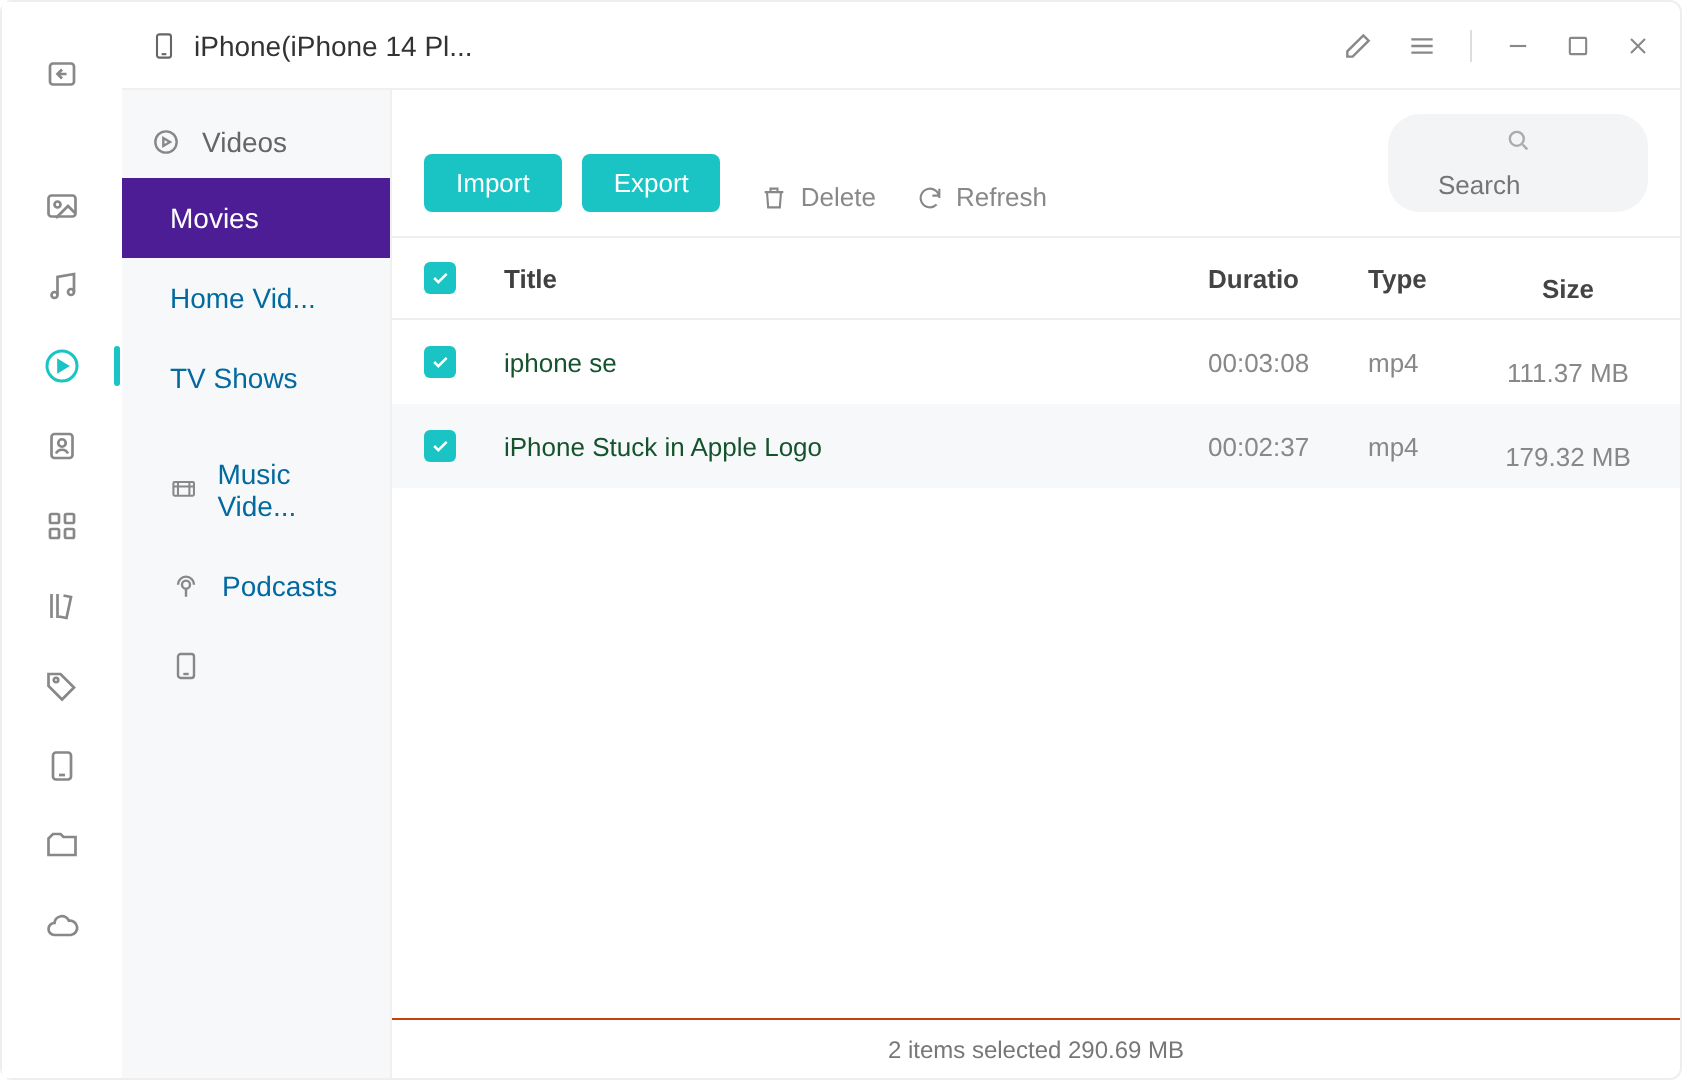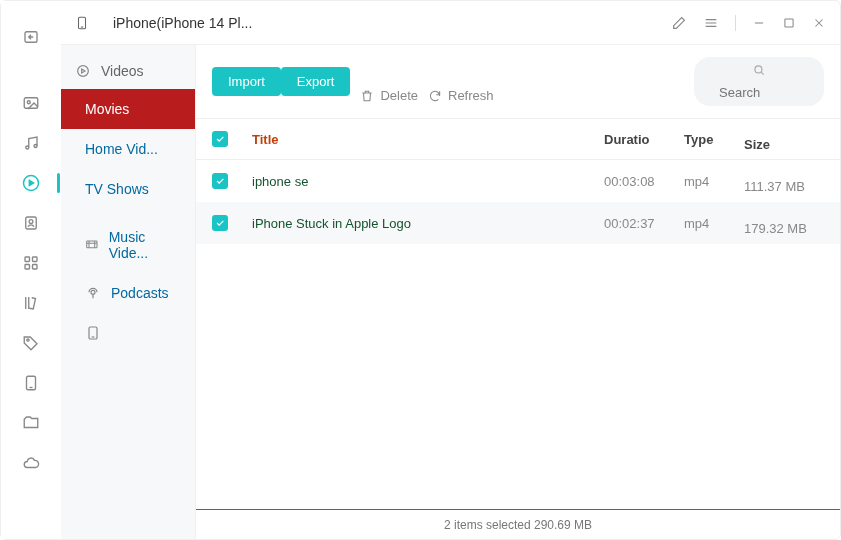--- a/index.html
+++ b/index.html
@@ -5,48 +5,48 @@
 * { box-sizing: border-box; margin: 0; padding: 0; }
 body { font-family: -apple-system, BlinkMacSystemFont, "Segoe UI", Arial, sans-serif; font-size: 13px; color: #333; background: #fff; width: 841px; height: 540px; overflow: hidden; }
 .app { display: flex; height: 100%; border: 1px solid #eee; border-radius: 6px; }
 .rail { width: 60px; background: #fff; display: flex; flex-direction: column; align-items: center; padding-top: 18px; gap: 4px; }
 .rail-item { width: 36px; height: 36px; display: flex; align-items: center; justify-content: center; color: #888; cursor: pointer; border-radius: 6px; }
 .rail-item.active { color: #1bc4c4; position: relative; }
 .rail-item.active::after { content:''; position:absolute; right:-11px; top:8px; width:3px; height:20px; background:#1bc4c4; border-radius:2px; }
 .rail-gap { height: 22px; }
 .main { flex: 1; display: flex; flex-direction: column; }
 .titlebar { height: 44px; display: flex; align-items: center; padding: 0 14px; border-bottom: 1px solid #f0f0f0; }
-.device { display: flex; align-items: center; gap: 24px; color: #333; font-size: 14px; }
+.device { display: flex; align-items: center; gap: 8px; color: #333; font-size: 14px; }
 .titlebar-spacer { flex: 1; }
 .win-icons { display: flex; align-items: center; gap: 16px; color: #888; }
 .win-icons .sep { width:1px; height:16px; background:#ddd; }
 .content { flex: 1; display: flex; min-height: 0; }
 .sidebar { width: 135px; background: #f7f8f9; border-right: 1px solid #f0f0f0; padding-top: 8px; }
 .sb-head { display:flex; align-items:center; gap:10px; padding: 10px 14px; color:#666; font-size:14px; }
 .sb-item { padding: 12px 18px 12px 24px; color:#0369a1; font-size:14px; cursor:pointer; display:flex; align-items:center; gap:10px; }
-.sb-item.active { background:#b91c1c; color:#fff; border-radius: 0; }
+.sb-item.active { background:#4c1d95; color:#fff; border-radius: 0; }
 .sb-item.indent1 { padding-left: 24px; }
 .sb-group { margin-top: 8px; }
 .body { flex:1; display:flex; flex-direction:column; min-width:0; }
-.toolbar { display:flex; align-items:center; padding: 12px 16px; }
+.toolbar { display:flex; align-items:flex-end; gap:10px; padding: 12px 16px; }
 .btn { background:#1bc4c4; color:#fff; border:none; border-radius:4px; padding:7px 16px; font-size:13px; cursor:pointer; font-weight:500; }
 .tb-link { display:flex; align-items:center; gap:6px; color:#888; cursor:pointer; font-size:13px; margin-left:10px;margin-top:28px; }
 .search { margin-left:auto; background:#f3f4f5; border-radius:16px; padding:6px 14px; display:flex; align-items:center; gap:8px; color:#aaa; width:130px;flex-direction:column; }
 .search input { border:none; background:transparent; outline:none; font-size:13px; width:80px; color:#666; }
 .table { flex:1; overflow:auto; }
 .thead, .trow { display:flex; align-items:center; padding: 0 16px; height: 42px; }
 .thead { border-top:1px solid #eee; border-bottom:1px solid #eee; font-weight:600; color:#444; font-size:13px; }
 .trow { color:#888; font-size:13px; }
 .trow.sel { background:#f7f8f9; }
 .col-check { width: 40px; display:flex; align-items:center; }
 .col-title { flex:1; color:#14532d; }
-.thead .col-title { color:#c2410c; }
+.thead .col-title { color:#404040; }
 .col-dur { width: 80px; }
 .col-type { width: 60px; }
-.col-size { width: 80px; text-align:left;margin-top:10px; }
+.col-size { width: 80px; text-align:center;margin-top:10px; }
 .chk { width:16px; height:16px; border-radius:3px; background:#1bc4c4; display:flex; align-items:center; justify-content:center; }
 .chk svg { stroke:#fff; }
 .statusbar { height: 30px; display:flex; align-items:center; justify-content:center; color:#777; font-size:12px; border-top:1px solid #c2410c; }
 svg { display:block; }
 </style>
 </head>
 <body>
 
 <div class="app">
 

